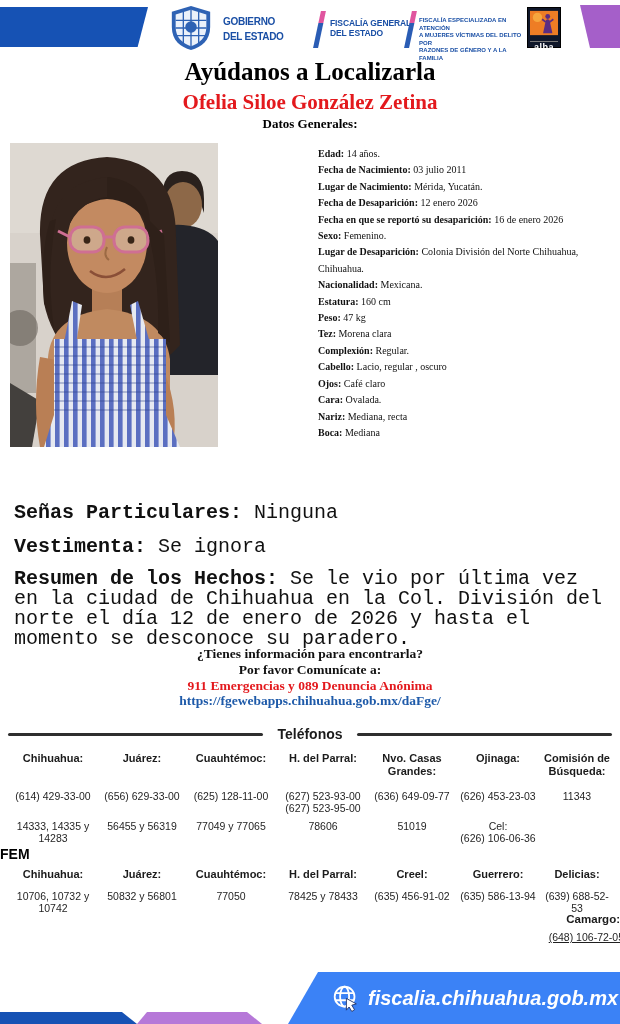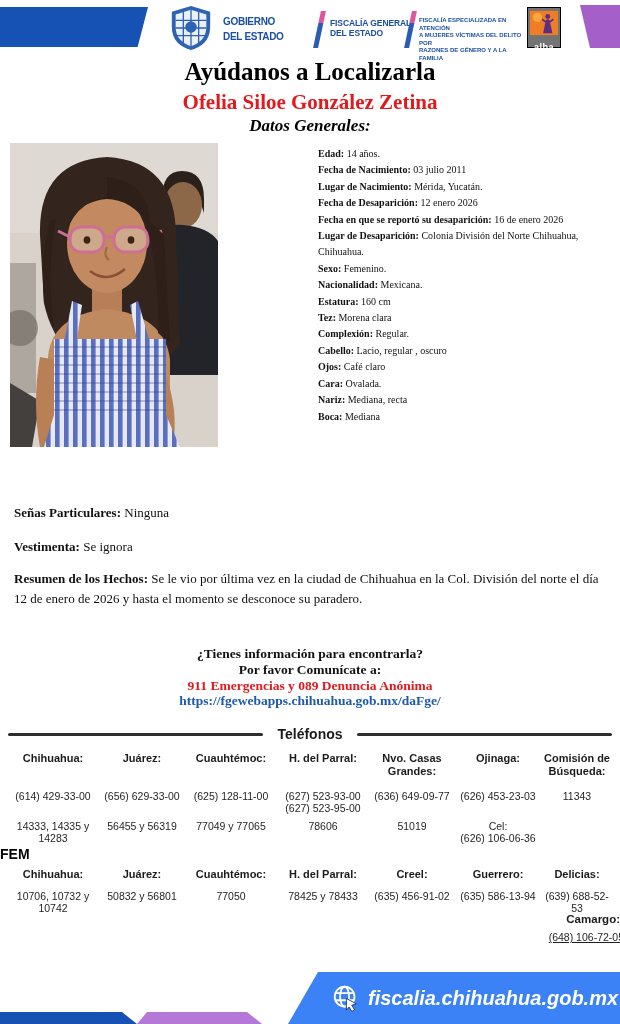--- a/index.html
+++ b/index.html
@@ -14,40 +14,40 @@
   .shield{position:absolute;left:167px;top:5px;}
   .gob{position:absolute;left:223px;top:14px;font-family:"Liberation Sans",sans-serif;
        font-weight:bold;font-size:10px;line-height:15px;letter-spacing:-0.3px;color:#1a4fa5;}
   .divider{position:absolute;top:11px;width:5px;height:37px;transform:skewX(-12deg);
        background:linear-gradient(180deg,#e0559f 0%,#e0559f 32%,#2a5cb4 32%,#2a5cb4 100%);}
   .d1{left:317px;} .d2{left:408px;}
   .fg{position:absolute;left:330px;top:19px;font-family:"Liberation Sans",sans-serif;
       font-weight:bold;font-size:8.5px;line-height:9.5px;letter-spacing:-0.1px;color:#1a4fa5;}
   .fe{position:absolute;left:419px;top:17px;font-family:"Liberation Sans",sans-serif;
       font-weight:bold;font-size:6px;line-height:7.6px;color:#1a4fa5;width:104px;}
-  .alba{position:absolute;left:527px;top:7px;width:34px;height:41px;background:#737373;
+  .alba{position:absolute;left:527px;top:7px;width:34px;height:41px;background:#0f172a;
       border:1px solid #000;box-sizing:border-box;padding:2px 2px 8px 2px;}
   .alba-label{color:#fff;font:bold 9px "Liberation Sans",sans-serif;text-align:center;
       letter-spacing:.5px;line-height:10px;border-top:1px solid #777;margin-top:1px;}
 
   
   .t{position:absolute;left:0;width:100%;text-align:center;margin:0;font-weight:bold;}
   #title-main{top:58px;font-size:25px;color:#000;}
   #title-name{top:90px;font-size:21px;color:#e3191d;}
-  #title-sec{top:116px;font-size:17px;color:#000;font-style:italic;}
+  #title-sec{top:116px;font-size:13px;color:#000;}
 
   
   #photo{position:absolute;left:10px;top:143px;width:208px;height:304px;}
 
   
   #datos{position:absolute;left:318px;top:146px;width:294px;}
   #datos p{margin:0;font-size:10px;line-height:16.4px;}
 
   
-  #paras{position:absolute;left:14px;top:505px;width:592px;font-size:13px;}
+  #paras{position:absolute;left:14px;top:505px;width:592px;font-size:20px;font-family:Liberation Mono, monospace;}
   #paras p{margin:0;line-height:16px;}
   #paras p.sen{margin-bottom:18px;}
   #paras p.ves{margin-bottom:14px;}
   #paras p.res{line-height:20px;}
 
   
   #contact{position:absolute;left:0;top:646px;width:100%;text-align:center;
       font-weight:bold;font-size:13.5px;line-height:15.8px;}
   #contact .red{color:#e3191d;}
   #contact a{color:#1e5aa9;text-decoration:none;display:block;}
@@ -184,24 +184,25 @@
     </g>
     <path d="M44 272 L34 304 L170 304 L156 272 Z" fill="url(#pv)"></path>
   </svg>
 
   <div id="datos">
       <p><b>Edad:</b> 14 años.</p>
       <p><b>Fecha de Nacimiento:</b> 03 julio 2011</p>
       <p><b>Lugar de Nacimiento:</b> Mérida, Yucatán.</p>
       <p><b>Fecha de Desaparición:</b> 12 enero 2026</p>
       <p><b>Fecha en que se reportó su desaparición:</b> 16 de enero 2026</p>
+      <p><b>Sexo:</b> Femenino.</p>
       <p><b>Lugar de Desaparición:</b> Colonia División del Norte Chihuahua, Chihuahua.</p>
-      <p><b>Sexo:</b> Femenino.</p>
       <p><b>Nacionalidad:</b> Mexicana.</p>
       <p><b>Estatura:</b> 160 cm</p>
+      <p><b>Peso:</b> 47 kg</p>
       <p><b>Tez:</b> Morena clara</p>
       <p><b>Complexión:</b> Regular.</p>
       <p><b>Cabello:</b> Lacio, regular , oscuro</p>
       <p><b>Ojos:</b> Café claro</p>
       <p><b>Cara:</b> Ovalada.</p>
       <p><b>Nariz:</b> Mediana, recta</p>
       <p><b>Boca:</b> Mediana</p>
     </div>
 
   <div id="paras">

